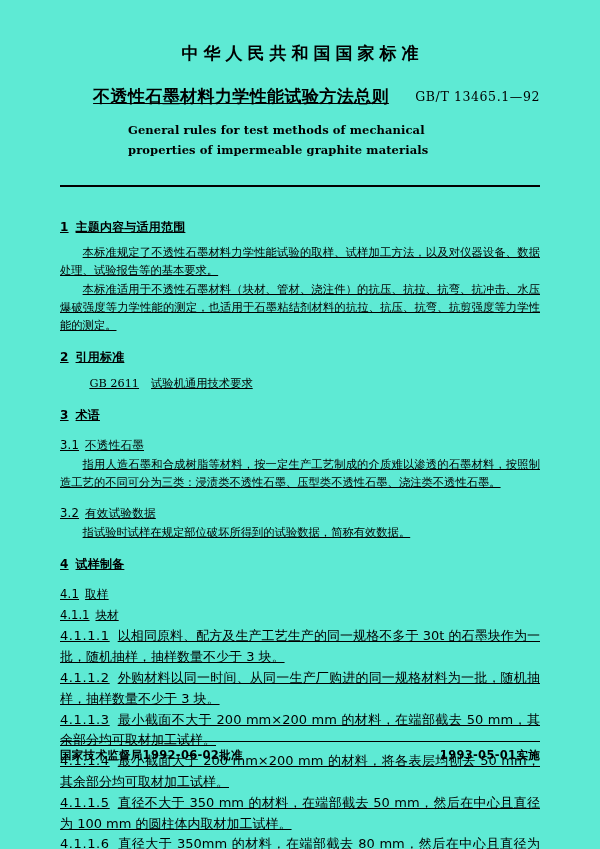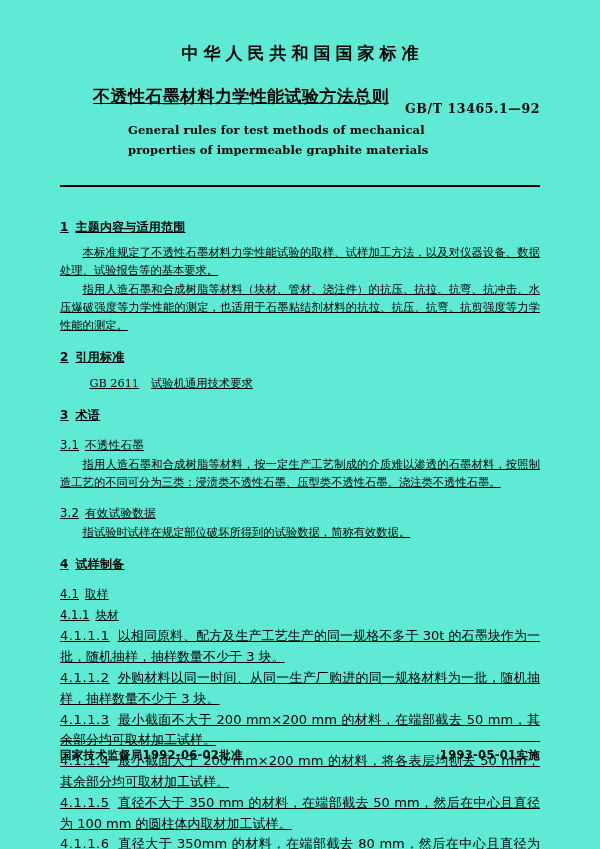--- a/index.html
+++ b/index.html
@@ -56,23 +56,23 @@
     text-align: center;
     font-size: 17px;
     font-weight: bold;
     letter-spacing: 0.4px;
     white-space: nowrap;
     text-decoration: underline;
   }
   .std-number {
     position: absolute;
     right: 0;
-    top: 16px;
+    top: 4px;
     font-size: 12.5px;
-    font-weight: bold;
+    font-weight: normal;
     font-family: "DejaVu Serif", "Liberation Serif", serif;
     letter-spacing: 0.6px;
     white-space: nowrap;
   }
 
   .en-title {
     margin-top: 10px;
     margin-left: 68px;
     text-align: left;
     font-family: "DejaVu Serif", "Liberation Serif", serif;
@@ -187,21 +187,21 @@
     </div>
 
     <hr class="rule-top">
 
     <div class="body-block">
 
       <div class="h1">
         <span class="num">1</span><span>主题内容与适用范围</span>
       </div>
       <p class="para">本标准规定了不透性石墨材料力学性能试验的取样、试样加工方法，以及对仪器设备、数据处理、试验报告等的基本要求。</p>
-      <p class="para">指用人造石墨和合成树脂等材料（块材、管材、浇注件）的抗压、抗拉、抗弯、抗冲击、水压爆破强度等力学性能的测定，也适用于石墨粘结剂材料的抗拉、抗压、抗弯、抗剪强度等力学性能的测定。</p>
+      <p class="para">本标准适用于不透性石墨材料（块材、管材、浇注件）的抗压、抗拉、抗弯、抗冲击、水压爆破强度等力学性能的测定，也适用于石墨粘结剂材料的抗拉、抗压、抗弯、抗剪强度等力学性能的测定。</p>
 
       <div class="h1">
         <span class="num">2</span><span>引用标准</span>
       </div>
       <p class="ref">
         <span class="gb">GB 2611</span><span>试验机通用技术要求</span>
       </p>
 
       <div class="h1">
         <span class="num">3</span><span>术语</span>

